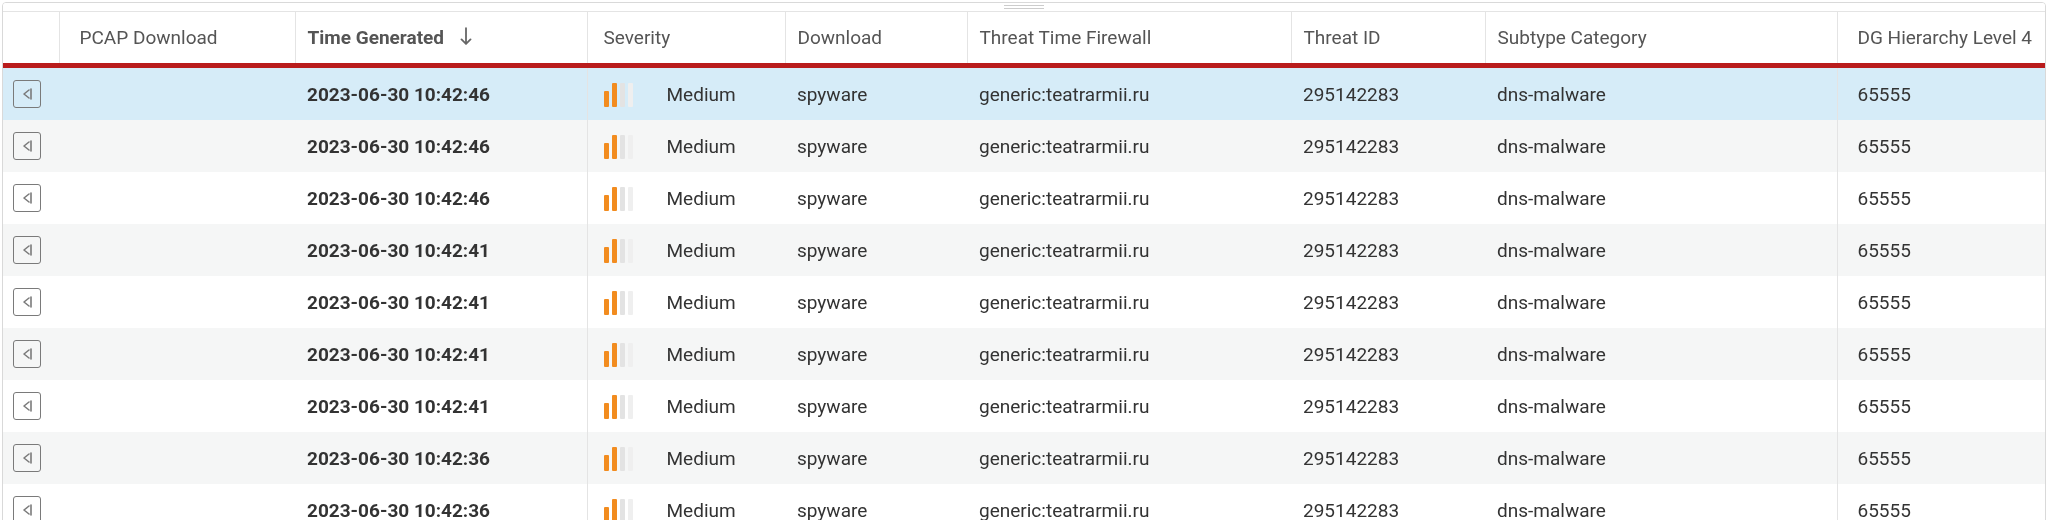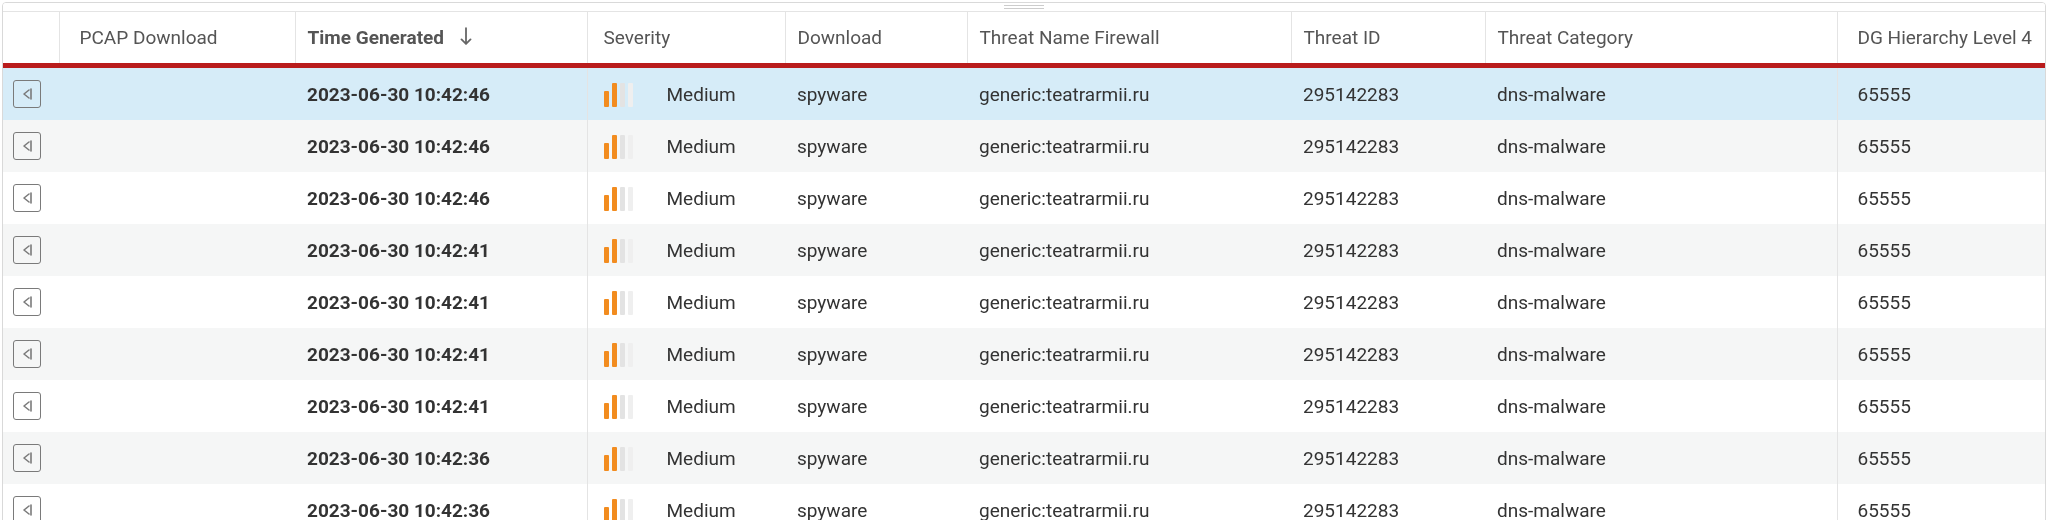--- a/index.html
+++ b/index.html
@@ -137,27 +137,27 @@
               </svg>
           </span>
         </th>
         <th class="col-sev seg-sev-sub">
           <span>Severity</span>
         </th>
         <th class="col-sub">
           <span>Download</span>
         </th>
         <th class="col-threat">
-          <span>Threat Name Firewall</span>
+          <span>Threat Time Firewall</span>
         </th>
         <th class="col-id">
           <span>Threat ID</span>
         </th>
         <th class="col-cat">
-          <span>Threat Category</span>
+          <span>Subtype Category</span>
         </th>
         <th class="col-dg seg-dg">
           <span>DG Hierarchy Level 4</span>
         </th>
       </tr>
     </thead>
     <tbody id="tbody">
         <tr class="selected">
           <td class="col-expand"><span class="expand-icon">
               <svg viewBox="0 0 14 14">

